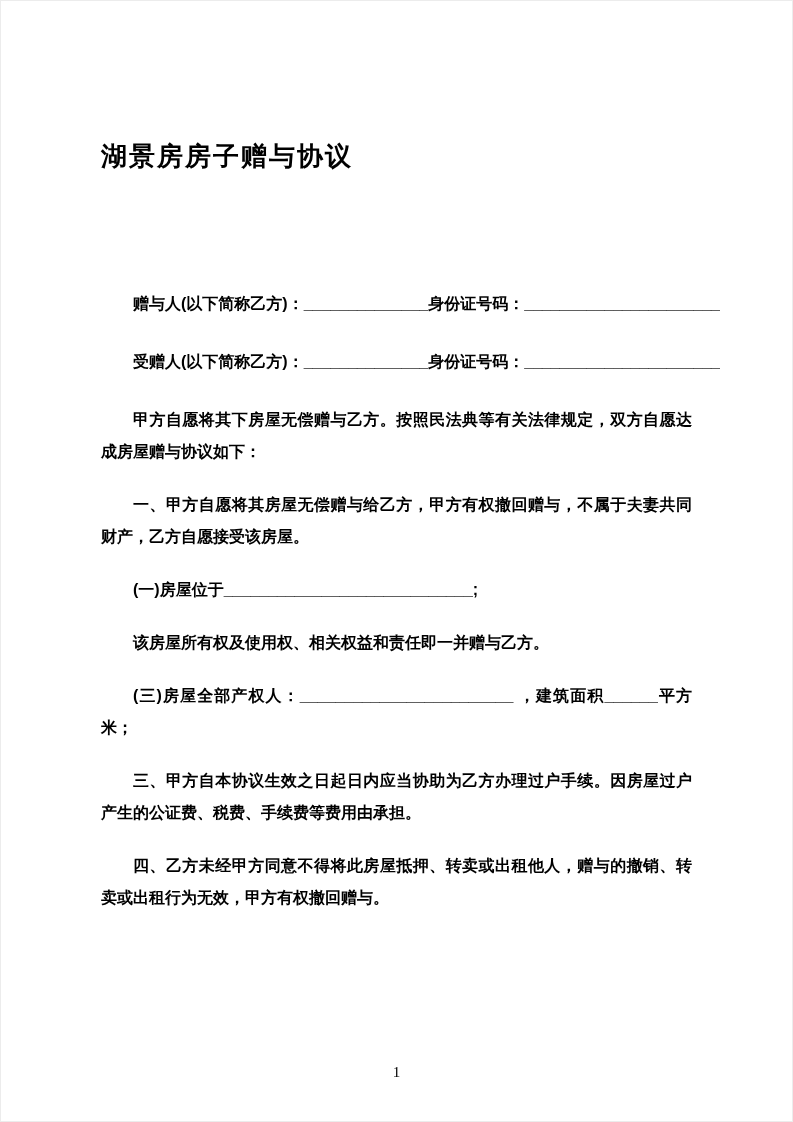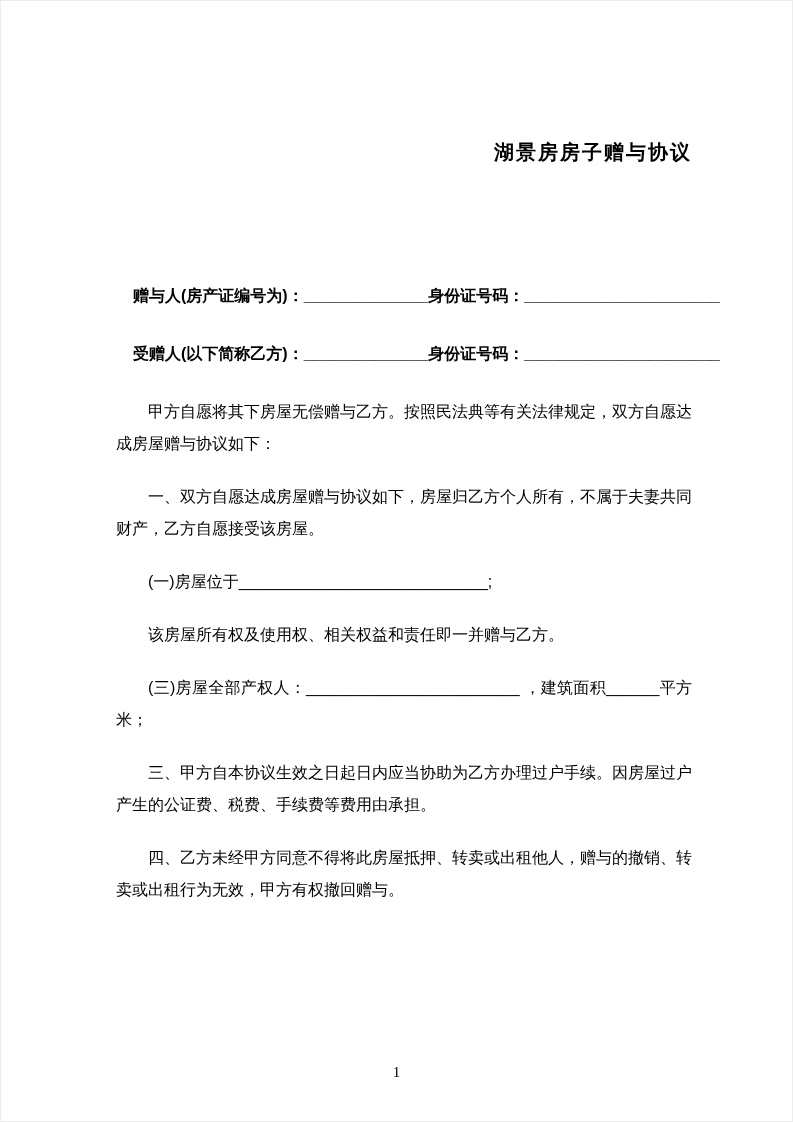--- a/index.html
+++ b/index.html
@@ -14,72 +14,71 @@
     height: 1122px;
     margin: 0 auto;
     background: #ffffff;
     border: 1px solid #ececec;
     overflow: hidden;
   }
   .content {
     padding: 138px 100px 0 100px;
   }
   .doc-title {
-    font-size: 20px;
+    font-size: 26px;
     font-weight: bold;
-    text-align: right;
+    text-align: left;
     letter-spacing: 2px;
     margin-bottom: 114px;
   }
   .party-line {
     font-size: 16px;
     font-weight: bold;
     line-height: 32px;
     text-indent: 2em;
     margin-bottom: 26px;
     white-space: nowrap;
   }
   .party-line .blank {
     font-weight: bold;
     letter-spacing: 0;
   }
   .para {
     font-size: 16px;
-    font-weight: normal;
+    font-weight: bold;
     line-height: 32px;
     text-indent: 2em;
     margin-bottom: 21px;
     text-align: justify;
-    margin-left: 15px;
   }
   .page-footer {
     position: absolute;
     left: 0;
     bottom: 40px;
     width: 100%;
     text-align: center;
     font-size: 15px;
     font-weight: normal;
     font-family: "Liberation Serif", "DejaVu Serif", serif;
   }
 </style>
 </head>
 <body>
 
 <div class="sheet">
   <div class="content">
 
     <h1 class="doc-title">湖景房房子赠与协议</h1>
 
-    <p class="party-line"><span>赠与人(房产证编号为)：</span><span class="blank">______________</span><span>身份证号码：</span><span class="blank">______________________</span></p>
+    <p class="party-line"><span>赠与人(以下简称乙方)：</span><span class="blank">______________</span><span>身份证号码：</span><span class="blank">______________________</span></p>
 
     <p class="party-line"><span>受赠人(以下简称乙方)：</span><span class="blank">______________</span><span>身份证号码：</span><span class="blank">______________________</span></p>
 
     <p class="para">甲方自愿将其下房屋无偿赠与乙方。按照民法典等有关法律规定，双方自愿达成房屋赠与协议如下：</p>
-    <p class="para">一、双方自愿达成房屋赠与协议如下，房屋归乙方个人所有，不属于夫妻共同财产，乙方自愿接受该房屋。</p>
+    <p class="para">一、甲方自愿将其房屋无偿赠与给乙方，甲方有权撤回赠与，不属于夫妻共同财产，乙方自愿接受该房屋。</p>
     <p class="para">(一)房屋位于____________________________;</p>
     <p class="para">该房屋所有权及使用权、相关权益和责任即一并赠与乙方。</p>
     <p class="para">(三)房屋全部产权人：________________________ ，建筑面积______平方米；</p>
     <p class="para">三、甲方自本协议生效之日起日内应当协助为乙方办理过户手续。因房屋过户产生的公证费、税费、手续费等费用由承担。</p>
     <p class="para">四、乙方未经甲方同意不得将此房屋抵押、转卖或出租他人，赠与的撤销、转卖或出租行为无效，甲方有权撤回赠与。</p>
 
   </div>
 
   <div class="page-footer">
     <span>1</span>

